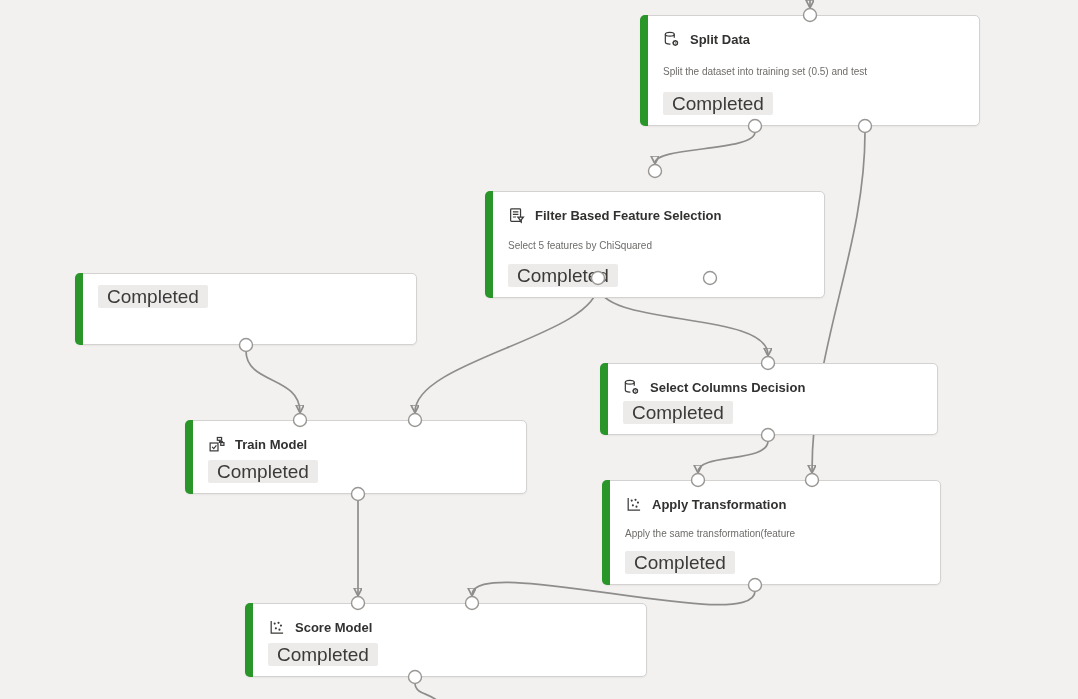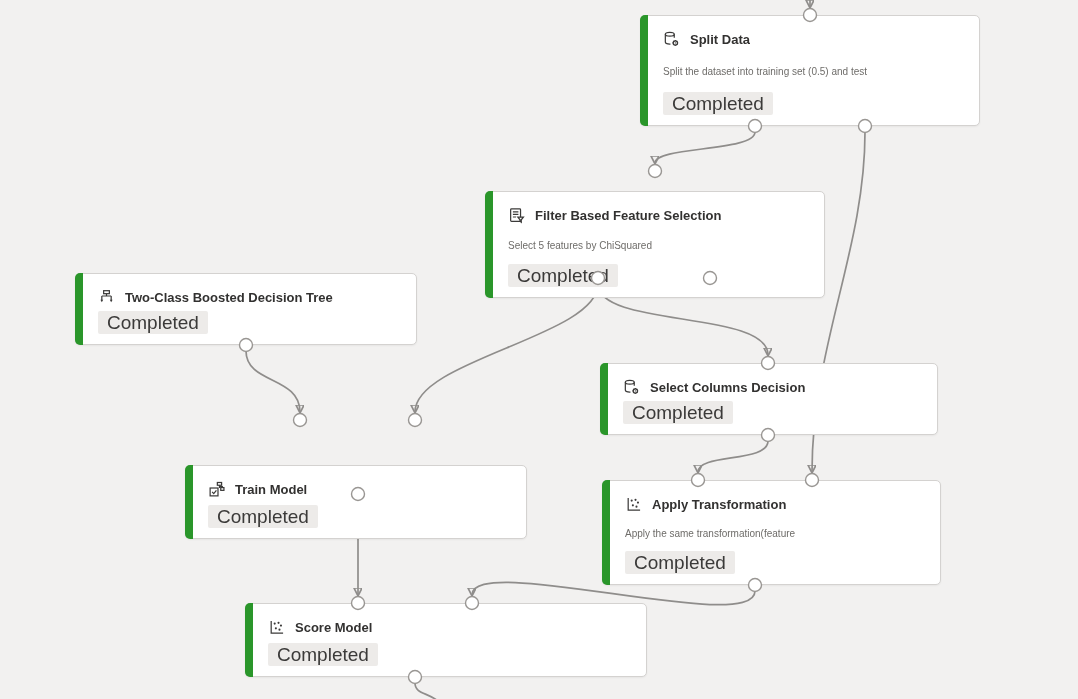--- a/index.html
+++ b/index.html
@@ -50,21 +50,21 @@
     display:inline-block;
     background:var(--badge-bg,#edebe9);
     color:#3b3a39;font-size:19px;line-height:19px;
     padding:2px 9px;border-radius:2px;
   }
   
   #node-split-data{left:640px;top:15px;width:340px;height:111px;}
   #node-filter{left:485px;top:171px;width:340px;height:107px;margin-top:20px;}
   #node-two-class{left:75px;top:273px;width:342px;height:72px;}
   #node-select-columns{left:600px;top:363px;width:338px;height:72px;}
-  #node-train-model{left:185px;top:420px;width:342px;height:74px;margin-top:45px;}
+  #node-train-model{left:185px;top:420px;width:342px;height:74px;}
   #node-apply-transformation{left:602px;top:480px;width:339px;height:105px;}
   #node-score-model{left:245px;top:603px;width:402px;height:74px;}
 </style>
 </head>
 <body>
 
 <div class="canvas">
 
   <svg class="layer" id="edges-layer">
     <defs>
@@ -121,31 +121,20 @@
         <span class="title">Filter Based Feature Selection</span>
       </div>
       <p class="desc">Select 5 features by ChiSquared</p>
       <span class="badge">Completed</span>
     </div>
   </article>
 
   <article class="node" id="node-two-class">
     <div class="accent"></div>
     <div class="body">
-      <div class="titlerow">
-        <span class="icon">
-          <svg viewBox="0 0 16 16">
-              <rect x="5.3" y="1.6" width="5.4" height="2.8"></rect>
-              <path d="M8,4.4 V6.6 M3.6,6.6 H12.4 M3.6,6.6 V10.6 M12.4,6.6 V10.6"></path>
-              <path d="M2.3,10.2 L3.6,12.4 L4.9,10.2 Z" fill="#3b3a39" stroke="none"></path>
-              <path d="M11.1,10.2 L12.4,12.4 L13.7,10.2 Z" fill="#3b3a39" stroke="none"></path>
-            </svg>
-        </span>
-        <span class="title">Two-Class Boosted Decision Tree</span>
-      </div>
       <span class="badge">Completed</span>
     </div>
   </article>
 
   <article class="node" id="node-select-columns">
     <div class="accent"></div>
     <div class="body">
       <div class="titlerow">
         <span class="icon">
           <svg viewBox="0 0 16 16">

